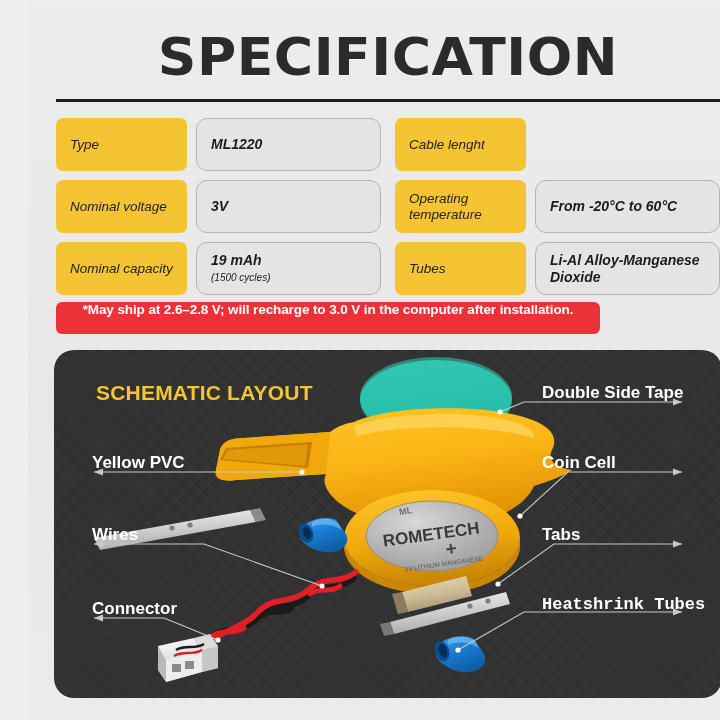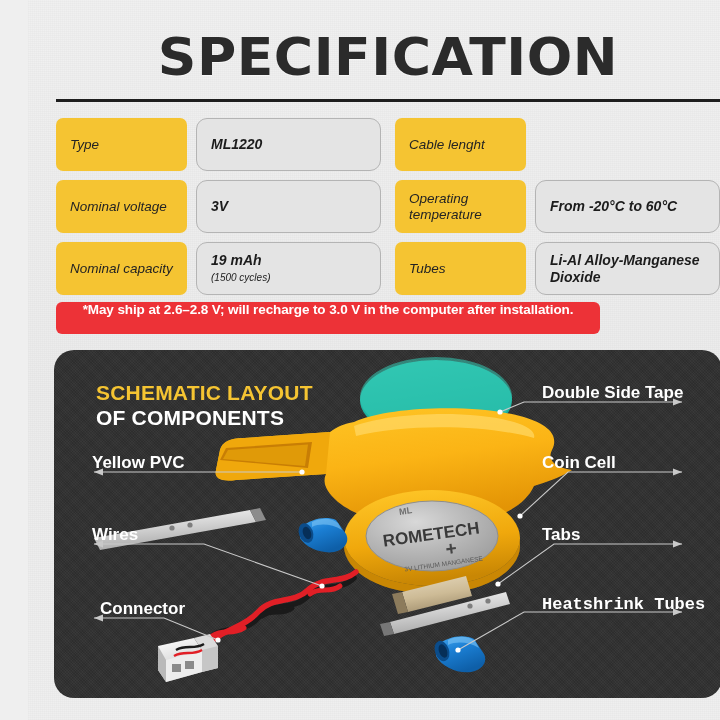--- a/index.html
+++ b/index.html
@@ -220,21 +220,20 @@
   </div>
 
   <div id="note">
     <span>*May ship at 2.6–2.8 V; will recharge to 3.0 V in the computer after installation.</span>
   </div>
 
   <div id="panel">
 
     <div id="panel-heading">
       <span id="heading-line1">SCHEMATIC LAYOUT</span>
-      <span id="heading-line2">OF COMPONENTS</span>
     </div>
 
     <svg id="svg-art" viewBox="0 0 668 348">
       <defs>
         <linearGradient id="pvcGrad" x1="0" y1="0" x2="0.4" y2="1">
           <stop offset="0%" stop-color="#FFC829"></stop>
           <stop offset="55%" stop-color="#FBB415"></stop>
           <stop offset="100%" stop-color="#E39405"></stop>
         </linearGradient>
         <linearGradient id="tapeGrad" x1="0" y1="0" x2="0.3" y2="1">
@@ -391,21 +390,21 @@
         <circle class="leader-dot" cx="444" cy="234" r="2.6"></circle>
 
         <path class="leader" d="M628 262 L 470 262 L 404 300"></path>
         <polygon class="arrow" points="628,262 619,258.5 619,265.5"></polygon>
         <circle class="leader-dot" cx="404" cy="300" r="2.6"></circle>
       </g>
     </svg>
 
     <div class="callout-label" style="left:38px; top:103px;">Yellow PVC</div>
     <div class="callout-label" style="left:38px; top:175px;">Wires</div>
-    <div class="callout-label" style="left:46px; top:249px;">Connector</div>
+    <div class="callout-label" style="left:38px; top:249px;">Connector</div>
 
     <div class="callout-label" style="left:488px; top:33px;">Double Side Tape</div>
     <div class="callout-label" style="left:488px; top:103px;">Coin Cell</div>
     <div class="callout-label" style="left:488px; top:175px;">Tabs</div>
     <div class="callout-label" style="left:488px; top:245px;font-family:Liberation Mono, monospace;">Heatshrink Tubes</div>
 
   </div>
 </div>
 
 </body></html>

